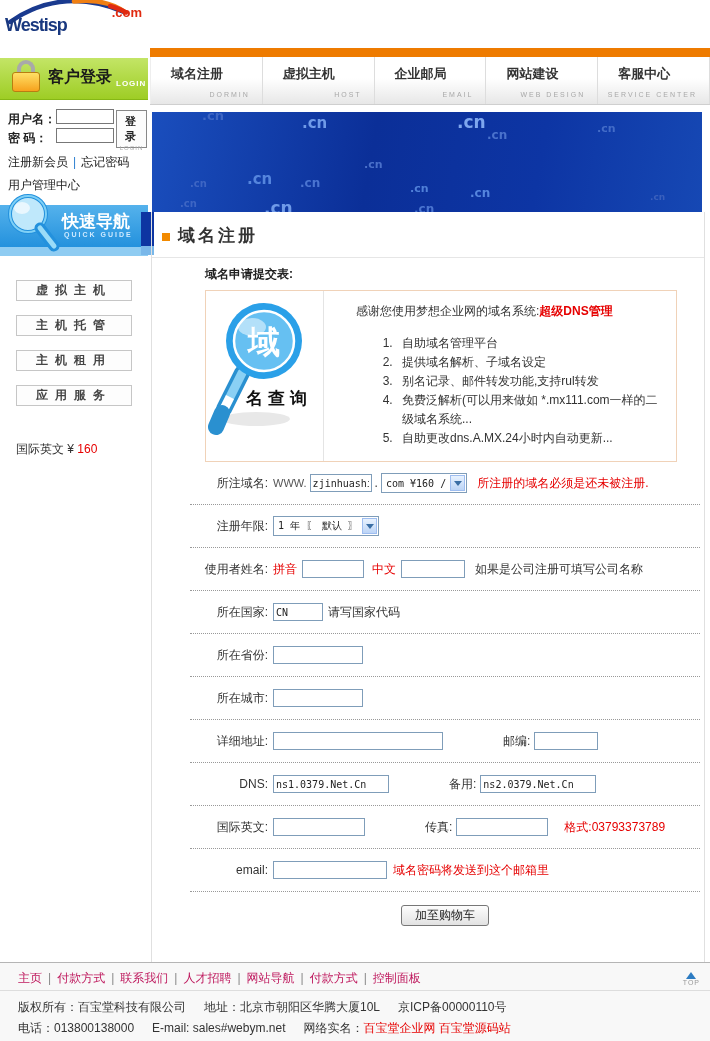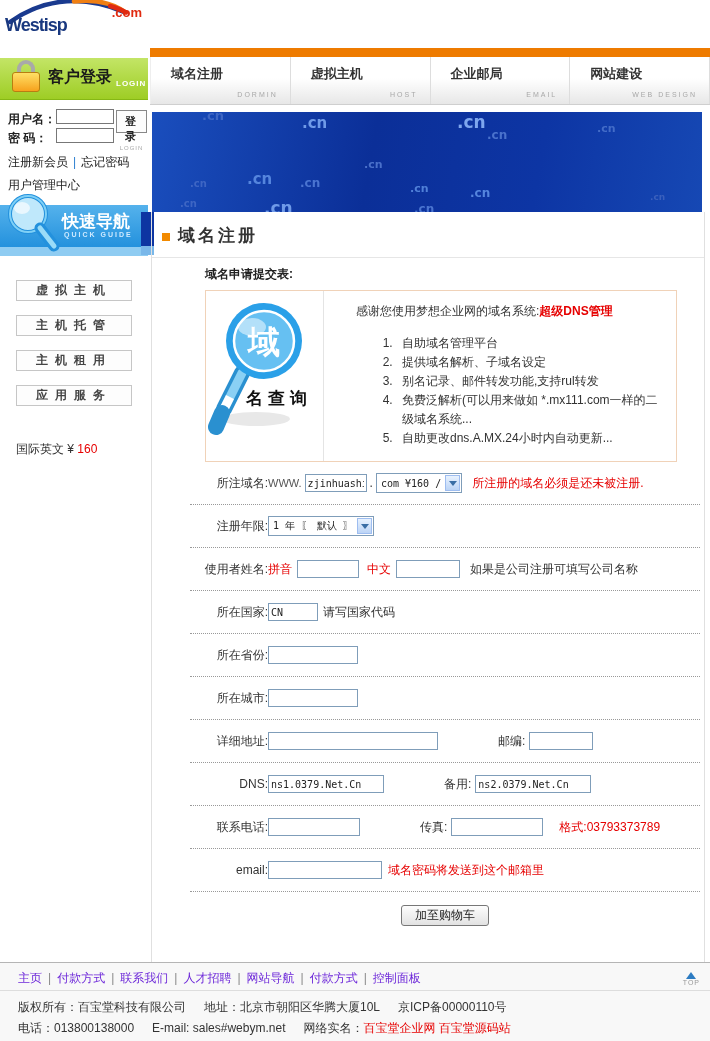--- a/index.html
+++ b/index.html
@@ -15,21 +15,21 @@
   
   .login-header { position:absolute; left:0; top:58px; width:148px; height:42px;
      background:linear-gradient(#c3e566,#9ecd25); border-bottom:1px solid #86b715; }
   .lock { position:absolute; left:12px; top:60px; width:30px; height:36px; }
   .lock .shackle { position:absolute; left:5px; top:0; width:18px; height:16px; border:4px solid #a9a9a9; border-bottom:none; border-radius:9px 9px 0 0; }
   .lock .body { position:absolute; left:0; top:12px; width:28px; height:20px; background:linear-gradient(#ffe066,#f6a21d); border:1px solid #b97e10; border-radius:3px; }
   .login-title { position:absolute; left:48px; top:67px; font-size:16px; font-weight:bold; color:#1a1a1a; }
   .login-title-en { position:absolute; left:116px; top:79px; font-size:8px; font-weight:bold; color:#fff; letter-spacing:1px; }
   .lg-label { position:absolute; font-size:12px; font-weight:bold; color:#222; }
   .lg-input { position:absolute; width:58px; height:15px; border:1px solid #777; background:#fff; font:10px "DejaVu Sans Mono", monospace; }
-  .login-btn { position:absolute; left:116px; top:110px; width:31px; height:23px; background:#fcfcfc; border:1px solid #888; cursor:pointer; text-align:center; }
+  .login-btn { position:absolute; left:116px; top:110px; width:31px; height:38px; background:#fcfcfc; border:1px solid #888; cursor:pointer; text-align:center; }
   .login-btn .z { display:block; font-size:11px; font-weight:bold; color:#222; margin-top:3px; letter-spacing:2px; }
   .login-btn .e { display:block; font-size:6px; color:#aaa; letter-spacing:1px; margin-top:1px; }
   .login-links { position:absolute; left:8px; top:154px; font-size:12px; color:#222; }
   .login-links .sep { color:#2b7fd0; margin:0 5px; }
   .login-links a, .user-center { color:#222; text-decoration:none; cursor:pointer; }
   .user-center { position:absolute; left:8px; top:177px; font-size:12px; }
 
   
   .quick-header { position:absolute; left:0; top:205px; width:148px; height:42px;
      background:linear-gradient(#55b2ec,#2391dd); }
@@ -86,39 +86,39 @@
   .promo-cxtext { position:absolute; left:40px; top:96px; font-size:17px; font-weight:bold; letter-spacing:5px; color:#111; }
   .promo-right { flex:1; padding:12px 10px 0 28px; }
   .promo-intro { font-size:12px; color:#333; margin-left:4px; }
   .promo-intro b { color:#e60000; }
   .promo-right ol { margin:14px 0 0; padding-left:44px; }
   .promo-right li { font-size:12px; color:#333; line-height:19px; padding-left:6px; }
 
   .form { position:absolute; left:190px; top:462px; width:510px; }
   .frow { display:flex; align-items:center; height:43px; border-bottom:1px dotted #999; font-size:12px; color:#333; }
   .frow.last { border-bottom:none; height:46px; justify-content:center; }
-  .flabel { width:78px; text-align:right; flex:none; }
+  .flabel { width:78px; text-align:right; margin-right:5px; flex:none; }
   .sublabel { margin:0 4px 0 12px;padding-left:48px; }
   .red { color:#e60000; }
   .note { margin-left:10px; }
   .www { color:#555; font-size:11px; margin-right:3px; }
   .dot { margin:0 3px; }
   .ipt { height:18px; border:1px solid #7f9db9; background:#fff; font:10px "DejaVu Sans Mono", monospace; color:#222; padding:1px 2px; }
   .sel { position:relative; display:inline-flex; align-items:center; height:20px; border:1px solid #7f9db9; background:#fff;
      font:10px "DejaVu Sans Mono", monospace; color:#222; padding:0 20px 0 4px; cursor:pointer; }
   .sel .dd { position:absolute; right:1px; top:1px; bottom:1px; width:15px;
      background:linear-gradient(#e8f2fe,#bcd4f6); border:1px solid #9ebdf0; display:flex; align-items:center; justify-content:center; }
   .sel .dd i { width:0; height:0; border:4px solid transparent; border-top:5px solid #3a6ea5; margin-top:4px; }
   .cart-btn { width:88px; height:21px; background:linear-gradient(#fdfdfd,#e2e2e2); border:1px solid #777; border-radius:3px;
      font-size:12px; color:#222; cursor:pointer; font-family:"Liberation Sans", sans-serif; }
 
   
   .footer { position:absolute; left:0; top:962px; width:710px; height:79px; background:#f8f8f8; border-top:1px solid #b5b5b5; }
   .flinks { position:absolute; left:18px; top:7px; font-size:12px; color:#333; }
-  .flinks a { color:#6d28d9; text-decoration:none; cursor:pointer;margin-top:47px; }
+  .flinks a { color:#be185d; text-decoration:none; cursor:pointer;margin-top:47px; }
   .flinks .sep { color:#888; margin:0 6px; }
   .fdiv { position:absolute; left:0; top:27px; width:710px; height:1px; background:#ddd; }
   .fline { position:absolute; left:18px; font-size:12px; color:#333; white-space:nowrap; }
   .fline span { margin-right:18px;text-align:center; }
   .fl1 { top:36px; } .fl2 { top:57px; }
   .top-link { position:absolute; right:10px; top:4px; text-align:center; cursor:pointer; }
   .top-link .tri { width:0; height:0; border:5px solid transparent; border-bottom:7px solid #2d7cc2; margin:0 auto; }
   .top-link .txt { font-size:7px; color:#999; letter-spacing:1px; }
 </style>
 </head>
@@ -187,20 +187,24 @@
       <span class="nav-zh">虚拟主机</span>
       <span class="nav-en">HOST</span>
     </div>
     <div class="nav-item">
       <span class="nav-zh">企业邮局</span>
       <span class="nav-en">EMAIL</span>
     </div>
     <div class="nav-item">
       <span class="nav-zh">网站建设</span>
       <span class="nav-en">WEB DESIGN</span>
+    </div>
+    <div class="nav-item">
+      <span class="nav-zh">客服中心</span>
+      <span class="nav-en">SERVICE CENTER</span>
     </div>
   </div>
 
   <div class="banner">
     <span>.cn</span>
     <span>.cn</span>
     <span>.cn</span>
     <span>.cn</span>
     <span>.cn</span>
     <span>.cn</span>
@@ -303,21 +307,21 @@
       <span class="sublabel">邮编:</span>
       <input class="ipt" style="width: 64px;">
     </div>
     <div class="frow">
       <span class="flabel">DNS:</span>
       <input class="ipt" style="width: 116px;" value="ns1.0379.Net.Cn">
       <span class="sublabel">备用:</span>
       <input class="ipt" style="width: 116px;" value="ns2.0379.Net.Cn">
     </div>
     <div class="frow">
-      <span class="flabel">联系电话:</span>
+      <span class="flabel">国际英文:</span>
       <input class="ipt" style="width: 92px;">
       <span class="sublabel">传真:</span>
       <input class="ipt" style="width: 92px;">
       <span class="note red" style="margin-left:16px;">格式:03793373789</span>
     </div>
     <div class="frow">
       <span class="flabel">email:</span>
       <input class="ipt" style="width: 114px;">
       <span class="note red" style="margin-left:6px;">域名密码将发送到这个邮箱里</span>
     </div>

